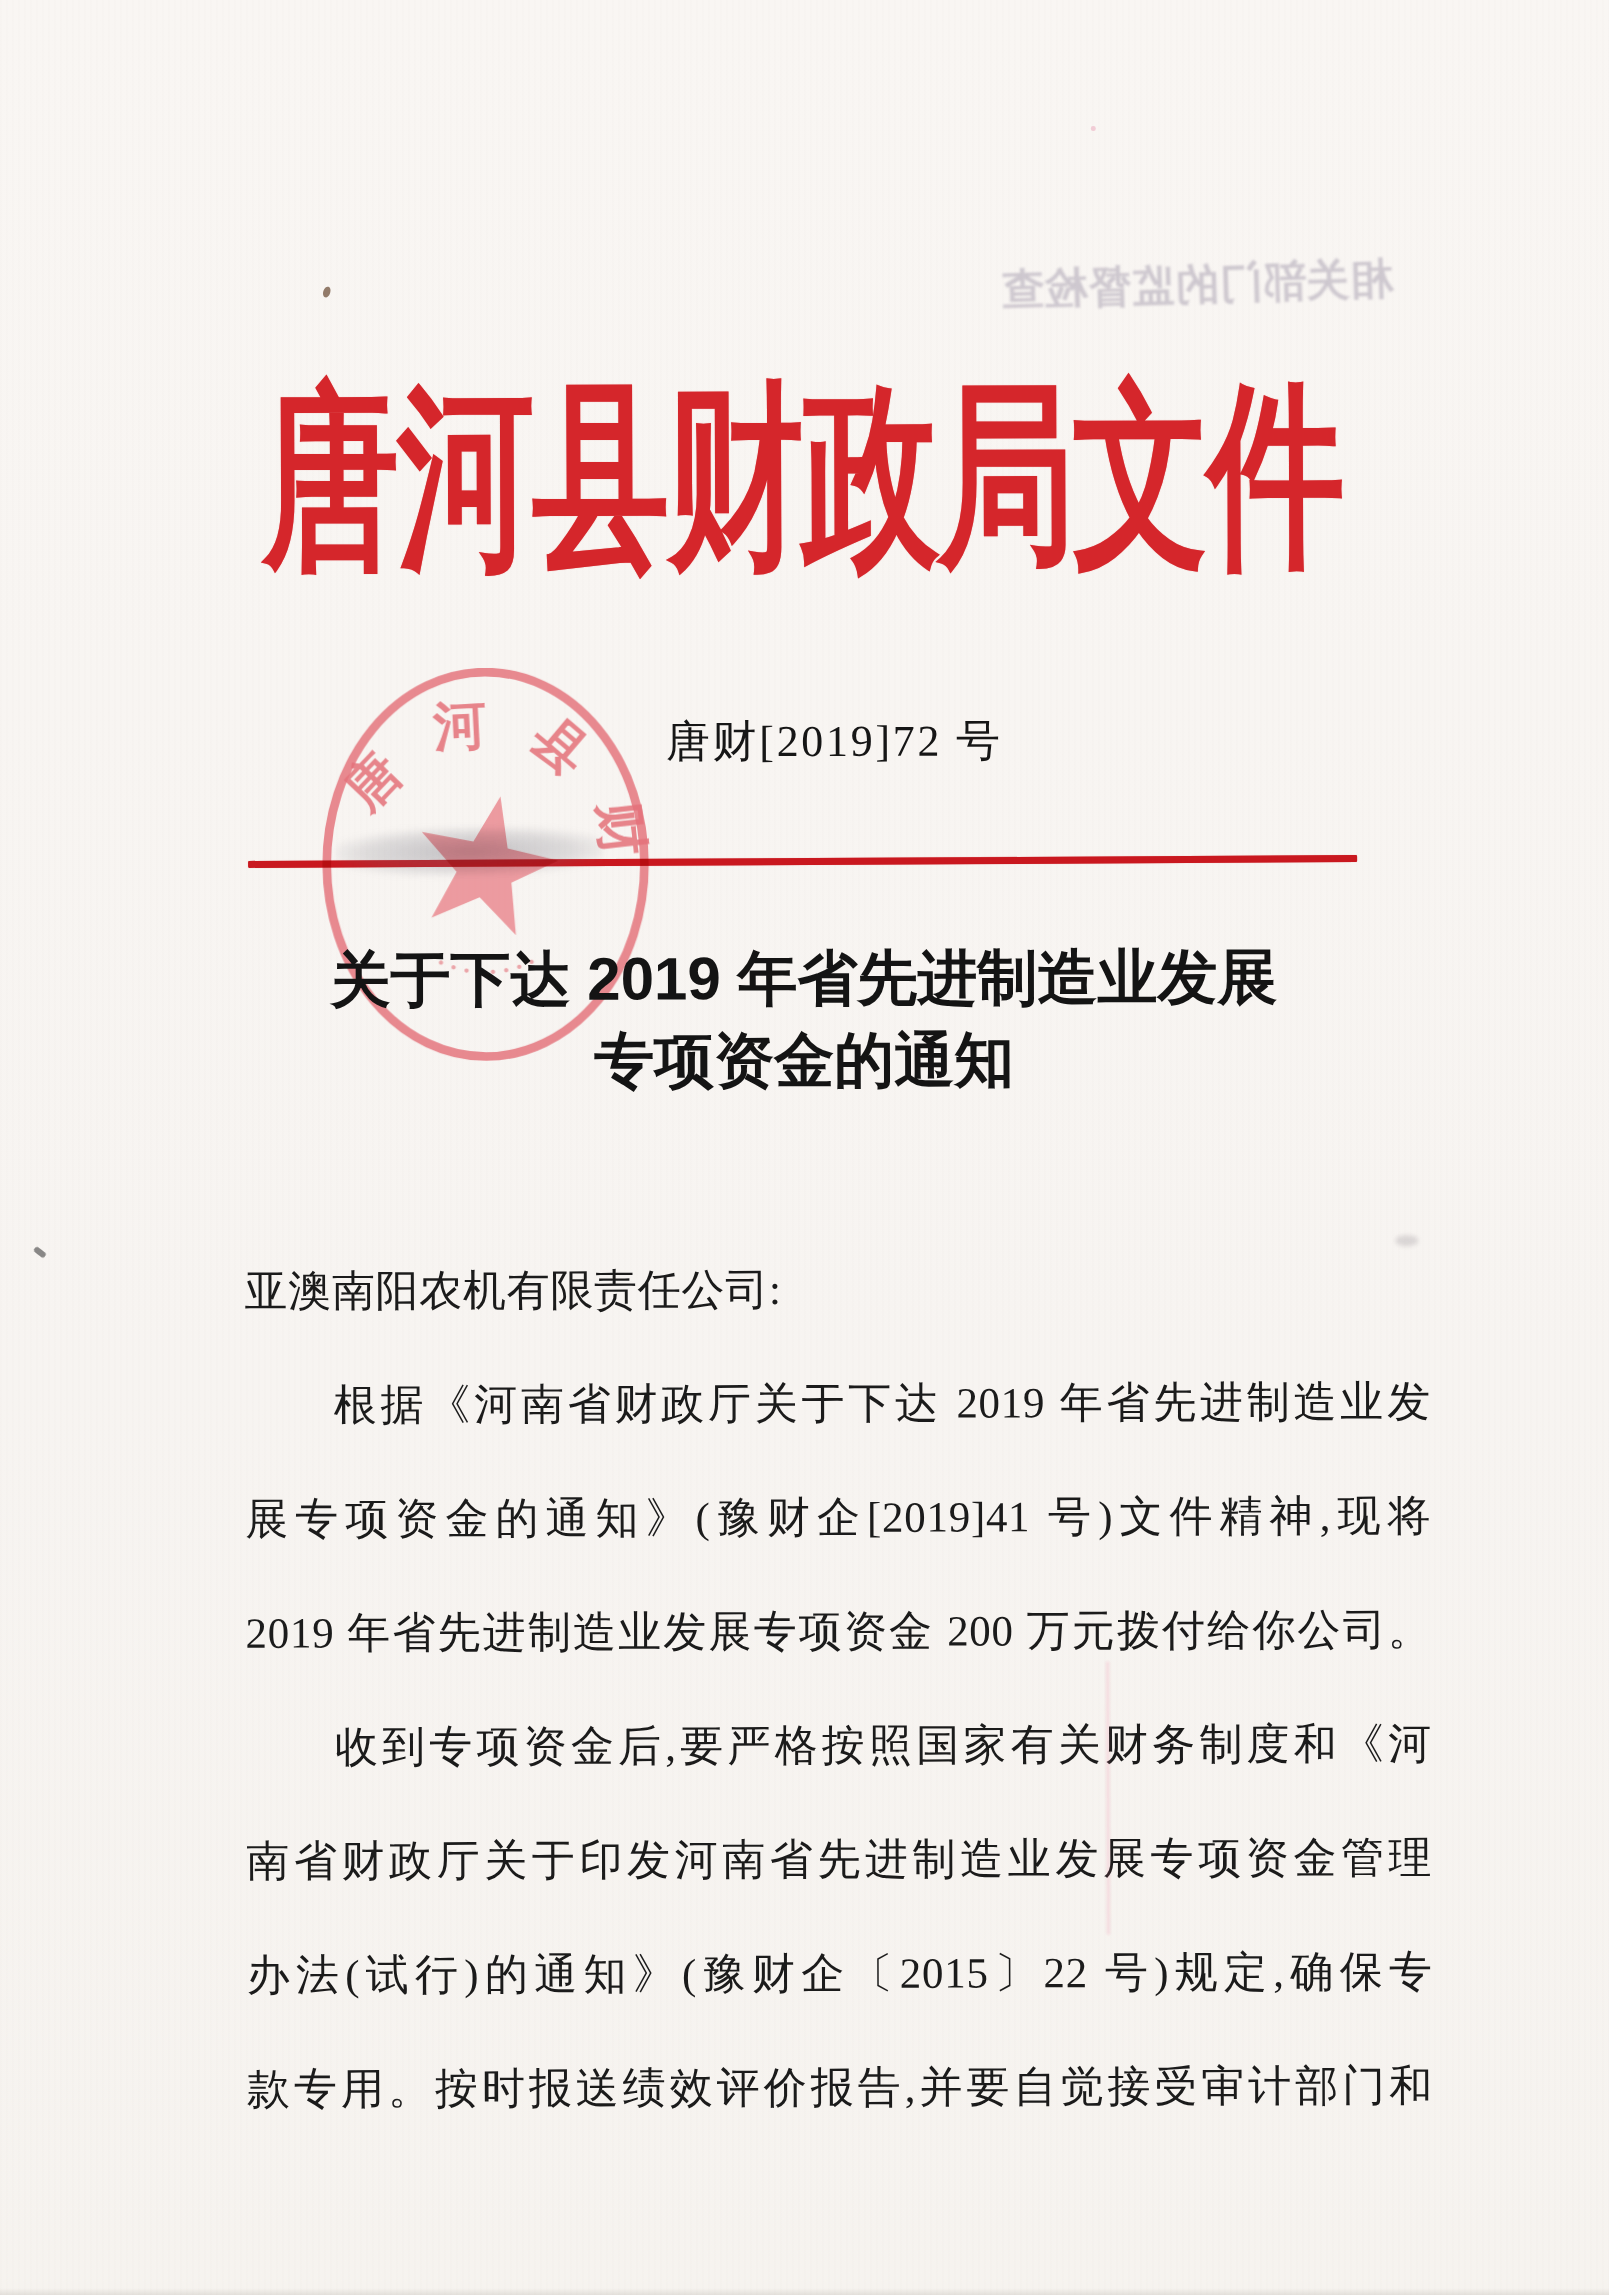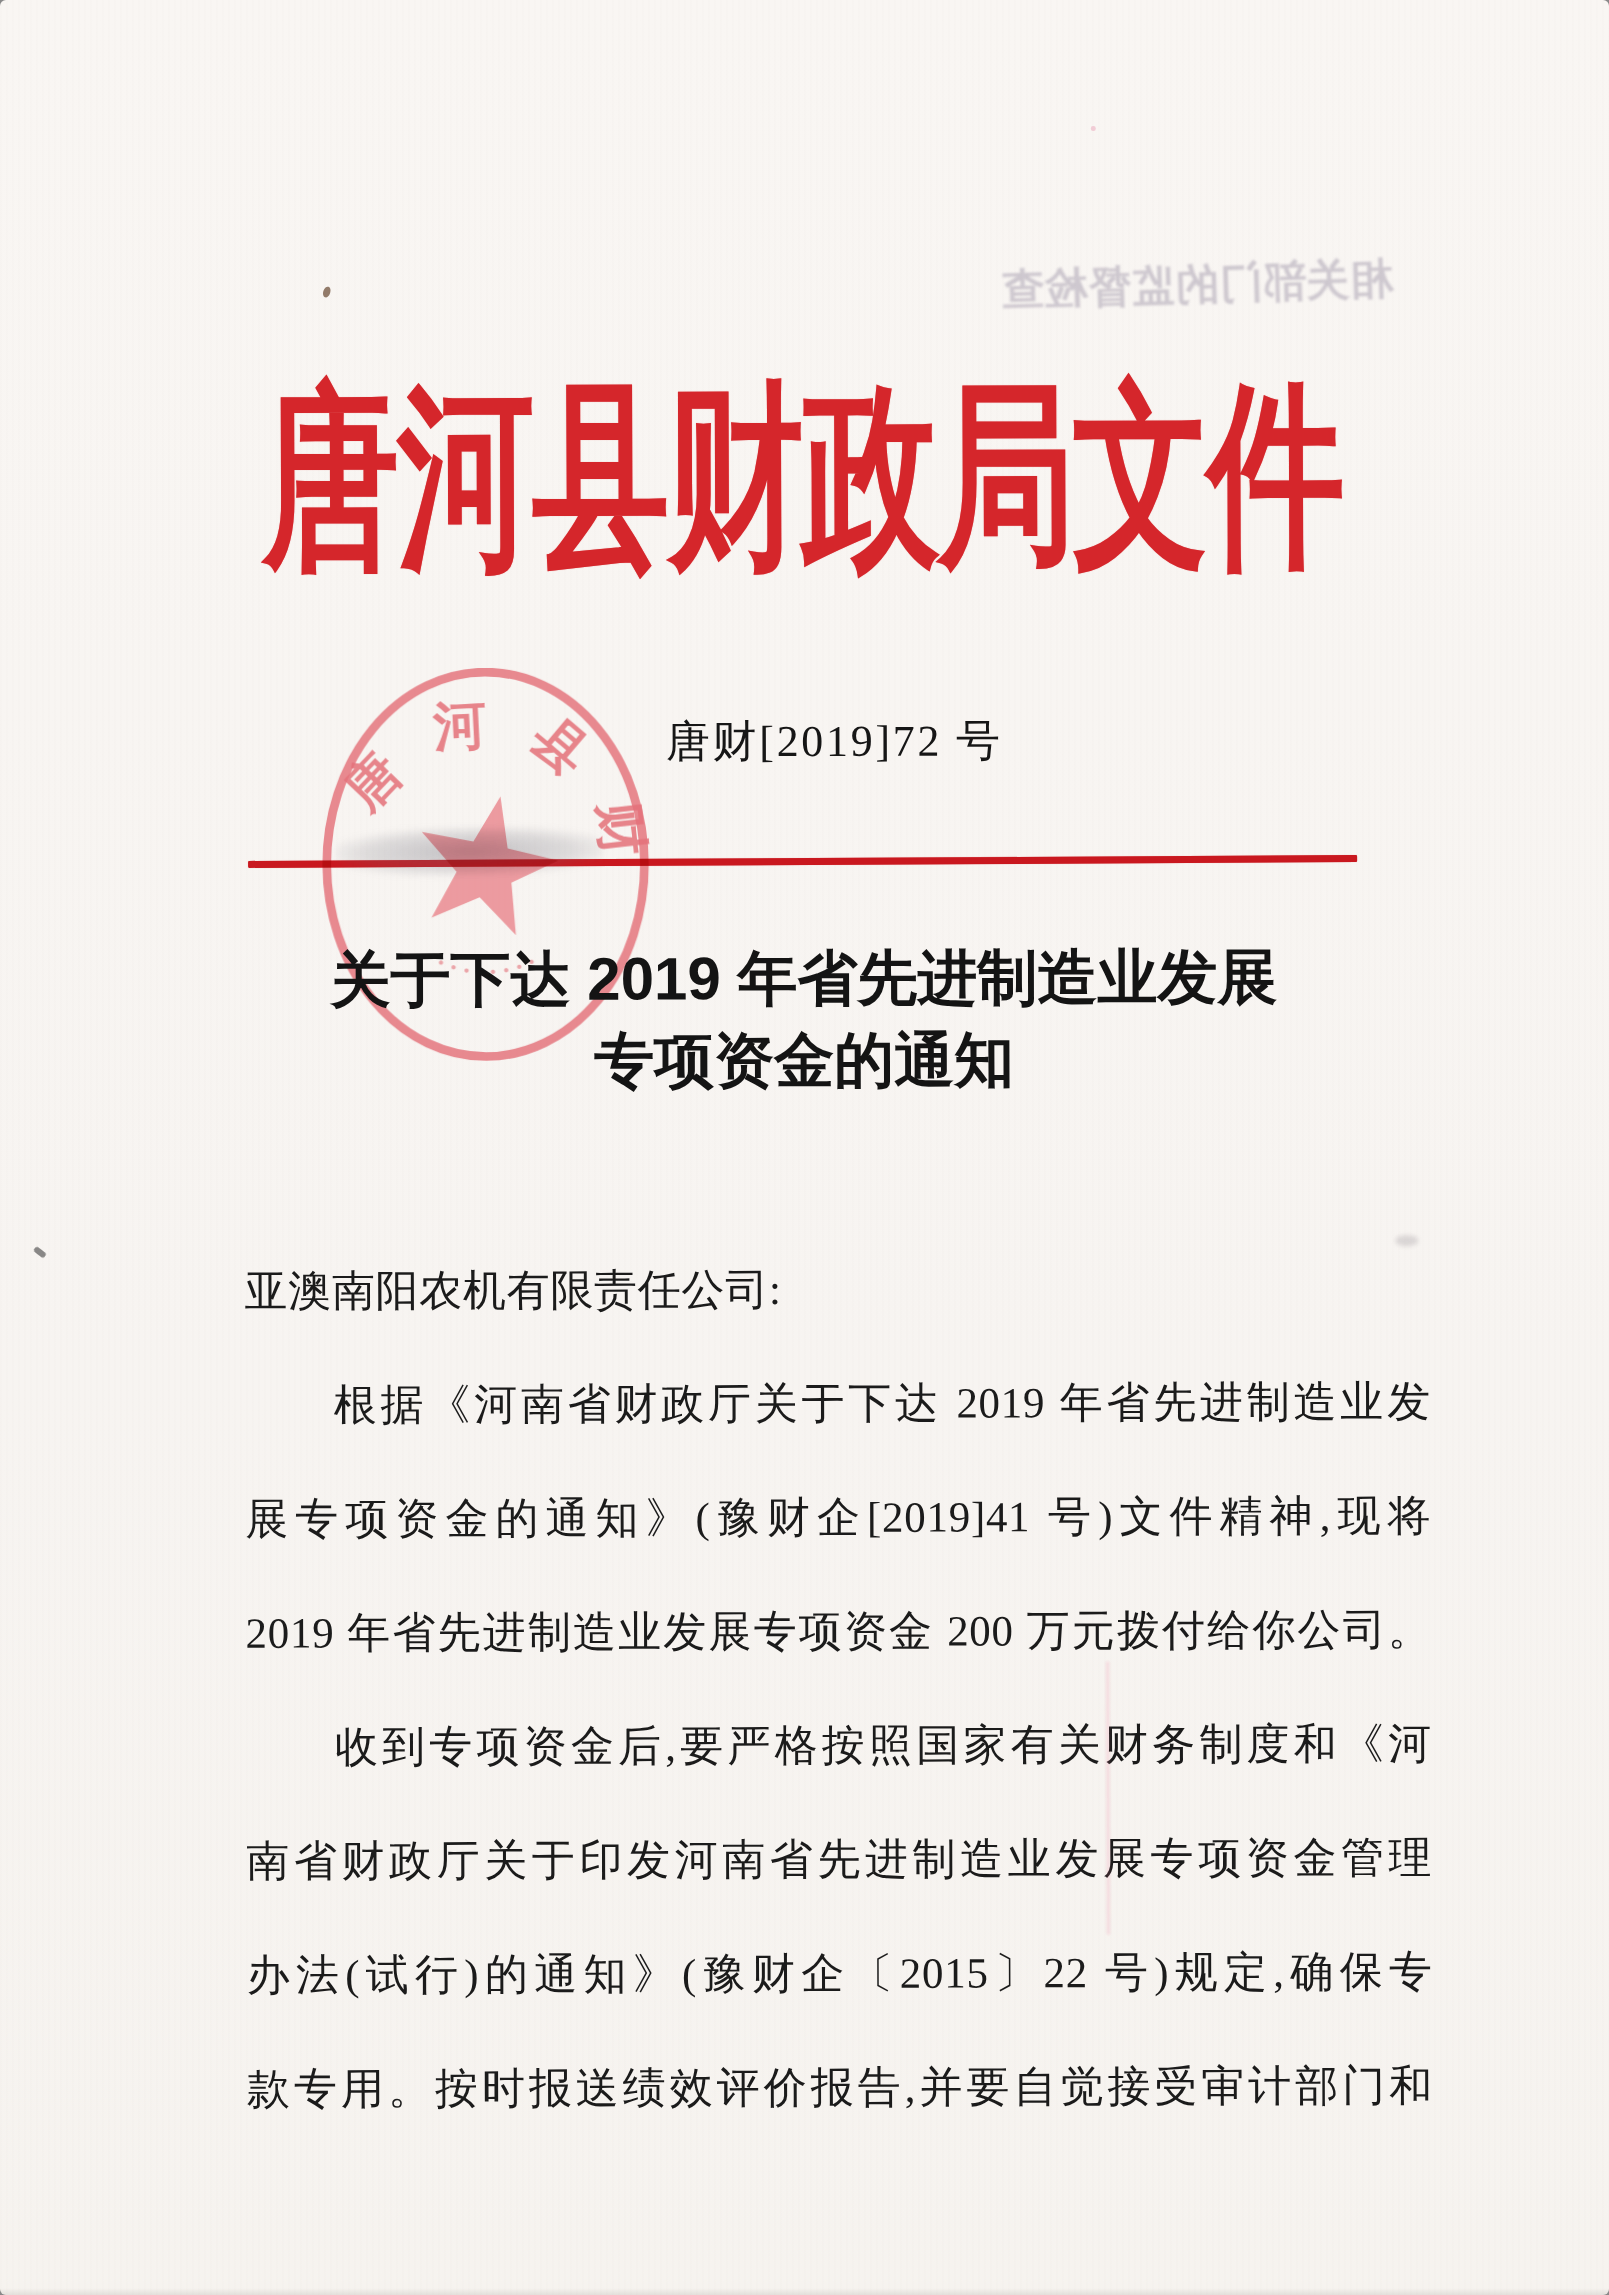--- a/index.html
+++ b/index.html
@@ -7,21 +7,20 @@
     position:relative;
     width:1609px;height:2295px;
     margin:0 auto;
     background:#f8f5f2;
     background-image:
       repeating-linear-gradient(90deg, rgba(120,100,90,0.012) 0 2px, rgba(0,0,0,0) 2px 6px),
       linear-gradient(180deg,#f9f6f3 0%,#f7f4f1 60%,#f6f3ef 100%);
     overflow:hidden;
     font-family:"Liberation Serif","DejaVu Serif",serif;
     color:#1b1b1b;
-    border-radius:6px;
   }
   .skew{position:absolute;inset:0;transform:rotate(-0.18deg);}
   
   .banner{position:absolute;top:376px;left:0;width:100%;height:207px;text-align:center;}
   .banner-text{
     display:inline-block;
     font-size:137px;line-height:207px;font-weight:bold;
     color:#d5262b;letter-spacing:-2px;
     transform:scaleY(1.46);transform-origin:50% 50%;
     white-space:nowrap;

